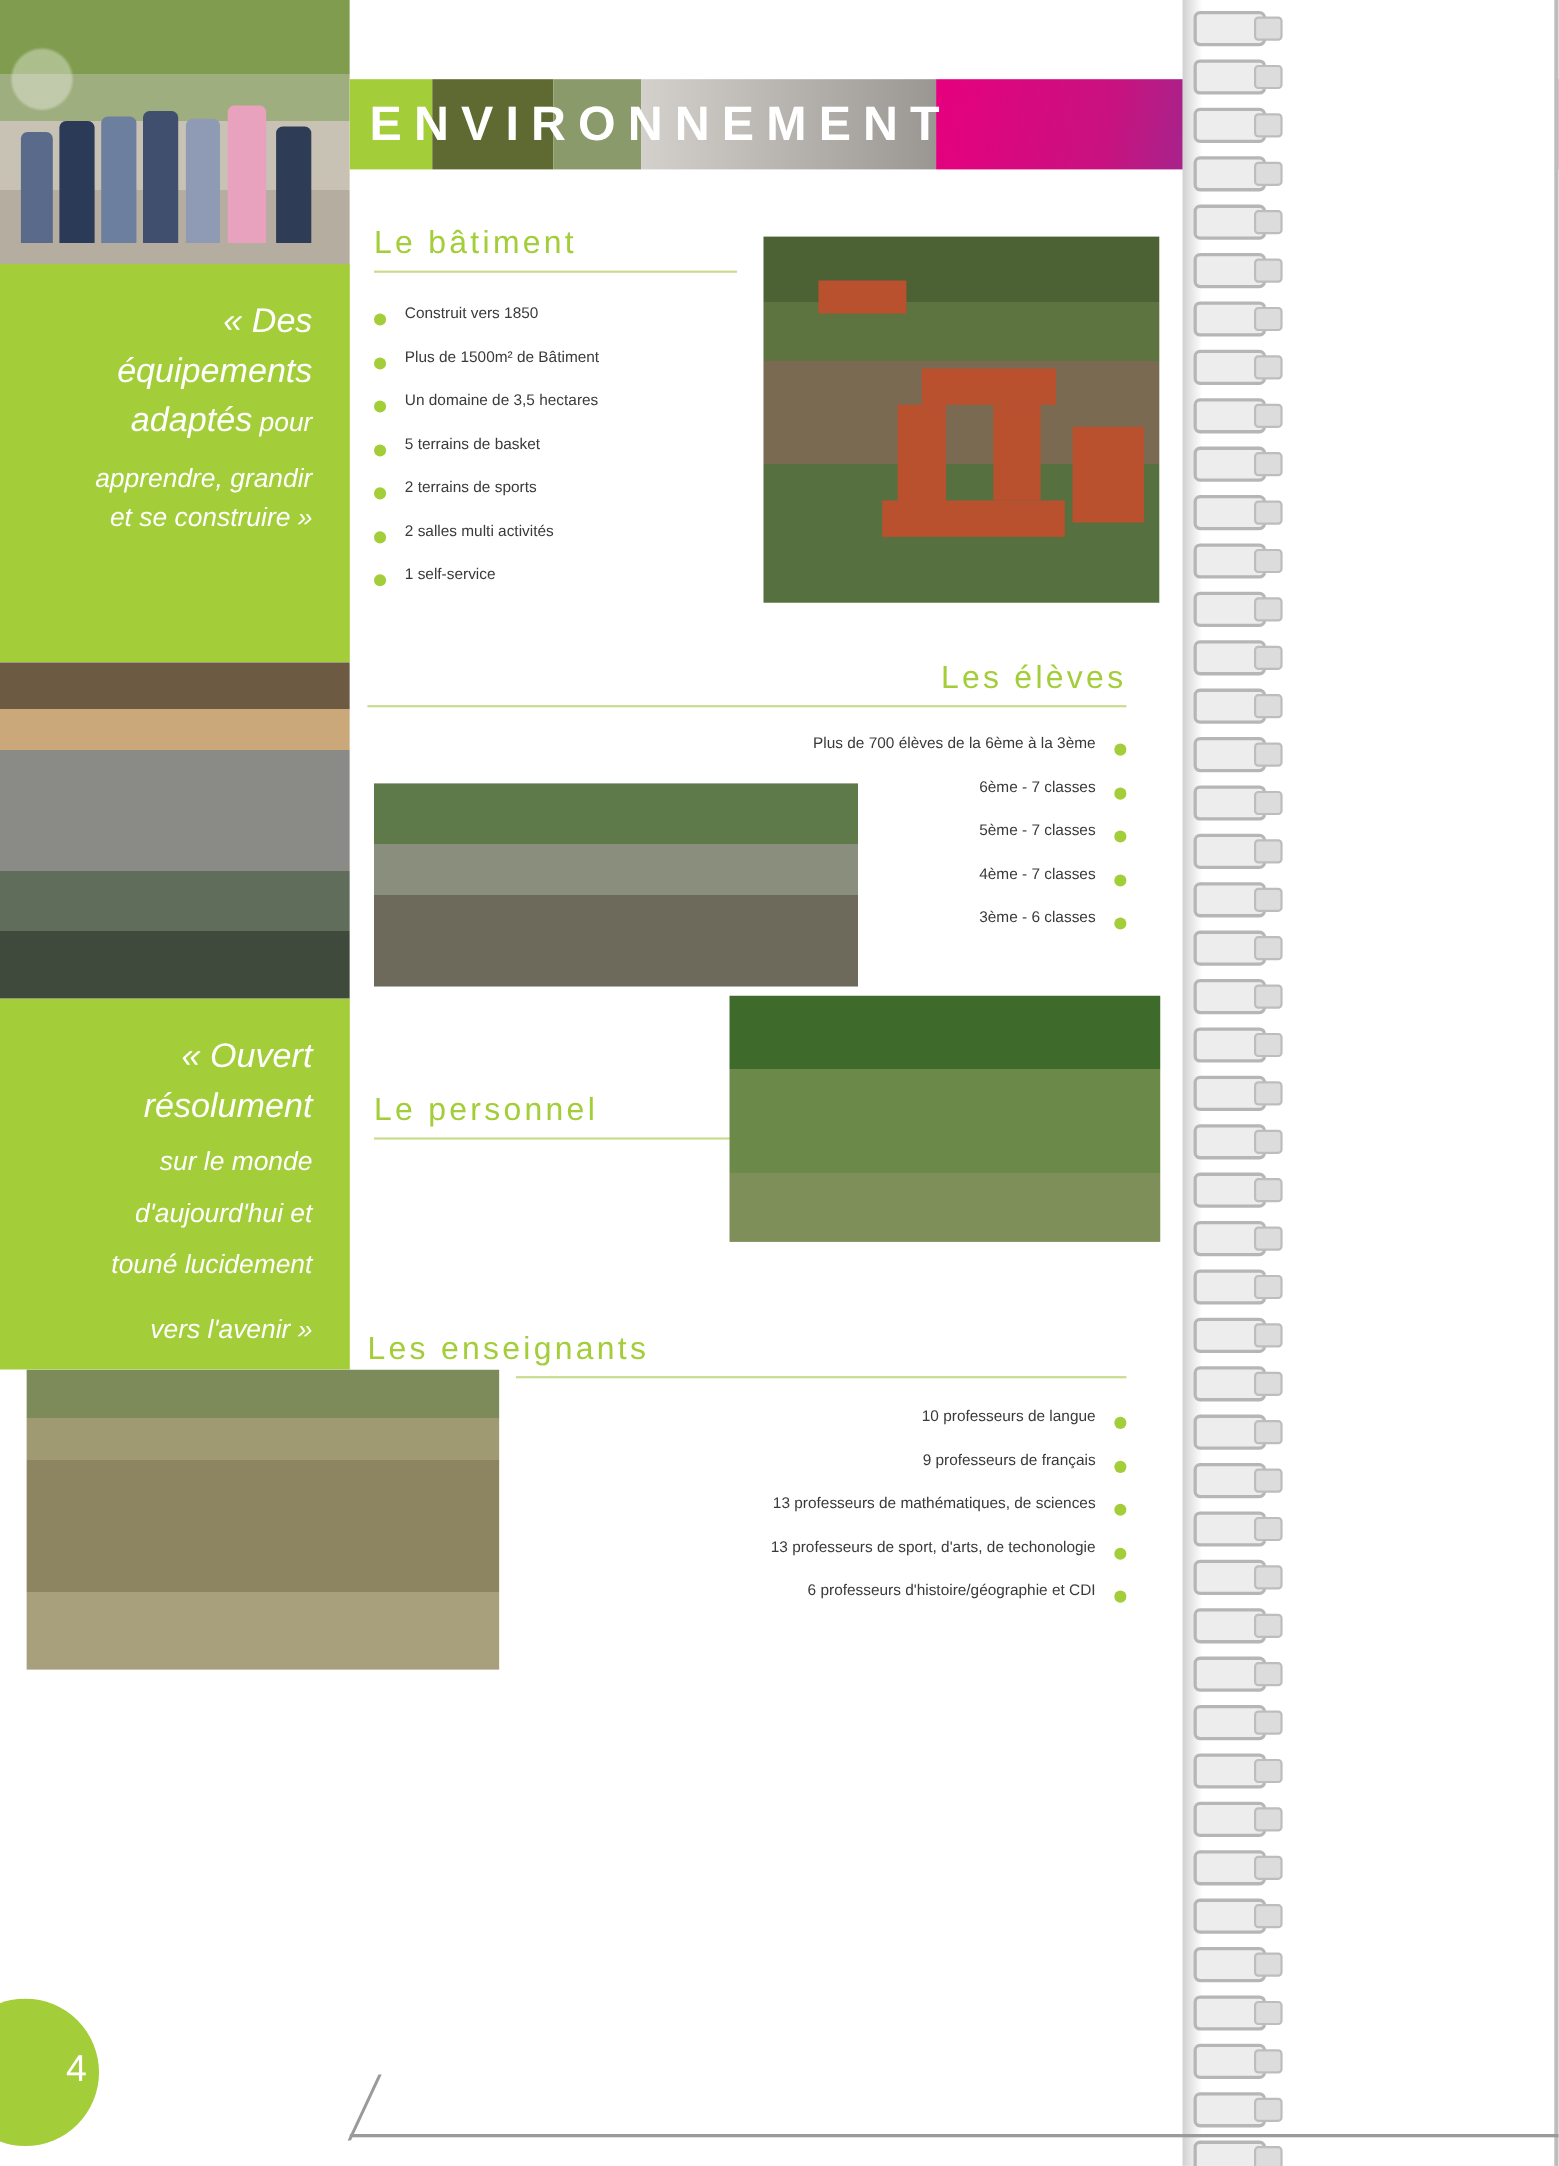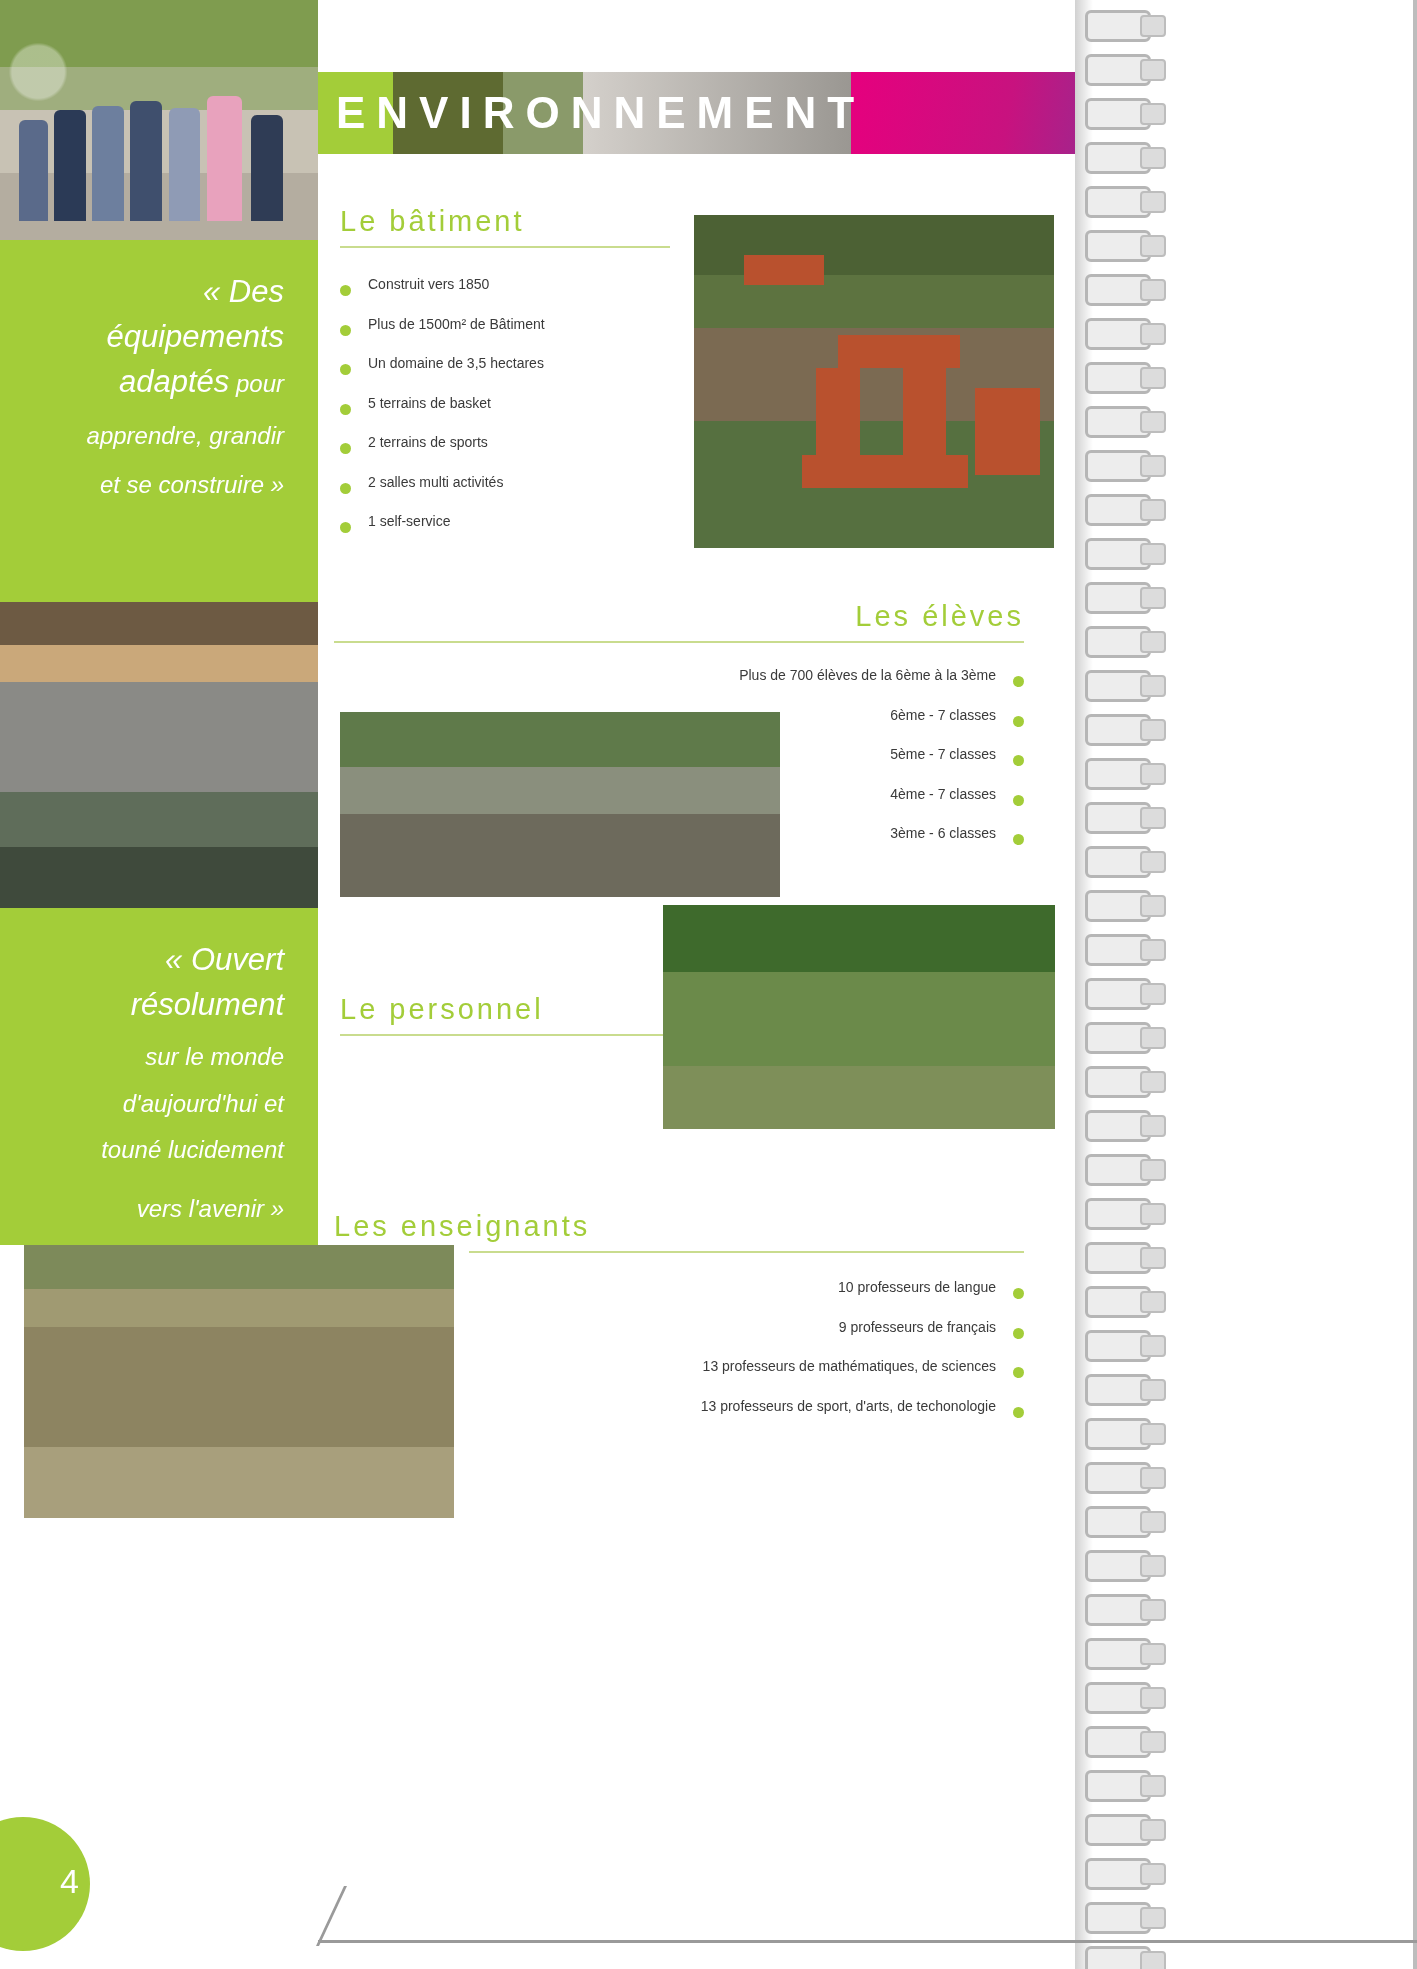--- a/index.html
+++ b/index.html
@@ -139,21 +139,21 @@
   </div>
 
   <div class="quote-block" id="quote1">
     <div class="quote-inner">
       <span class="q-line q-big">« Des</span>
       <span class="q-line q-big">équipements</span>
       <span class="q-line q-big">
         <span>adaptés</span><span class="q-small"> pour</span>
       </span>
       <span class="q-line q-small" style="margin-top:14px;">apprendre, grandir</span>
-      <span class="q-line q-small" style="margin-top:14px;">et se construire »</span>
+      <span class="q-line q-small" style="">et se construire »</span>
     </div>
   </div>
 
   <div class="photo" id="photo-cdi">
     <div class="ph-inner"></div>
   </div>
 
   <div class="quote-block" id="quote2">
     <div class="quote-inner">
       <span class="q-line q-big">« Ouvert</span>
@@ -238,20 +238,21 @@
 </div>
 
 <div id="sec-enseignants">
   <div class="section-title" id="enseignants-title">Les enseignants</div>
   <div class="rule" id="enseignants-rule"></div>
   <ul class="bullets right">
     <li>10 professeurs de langue</li>
     <li>9 professeurs de français</li>
     <li>13 professeurs de mathématiques, de sciences</li>
     <li>13 professeurs de sport, d'arts, de techonologie</li>
+    <li>6 professeurs d'histoire/géographie et CDI</li>
   </ul>
 </div>
 
 <div id="spiral"></div>
 <div id="spiral-shadow"></div>
 <div id="edge-line"></div>
 <div id="bottom-border"></div>
 <div id="wedge-line"></div>
 
 <div class="ring" style="top: 10px;"></div>

